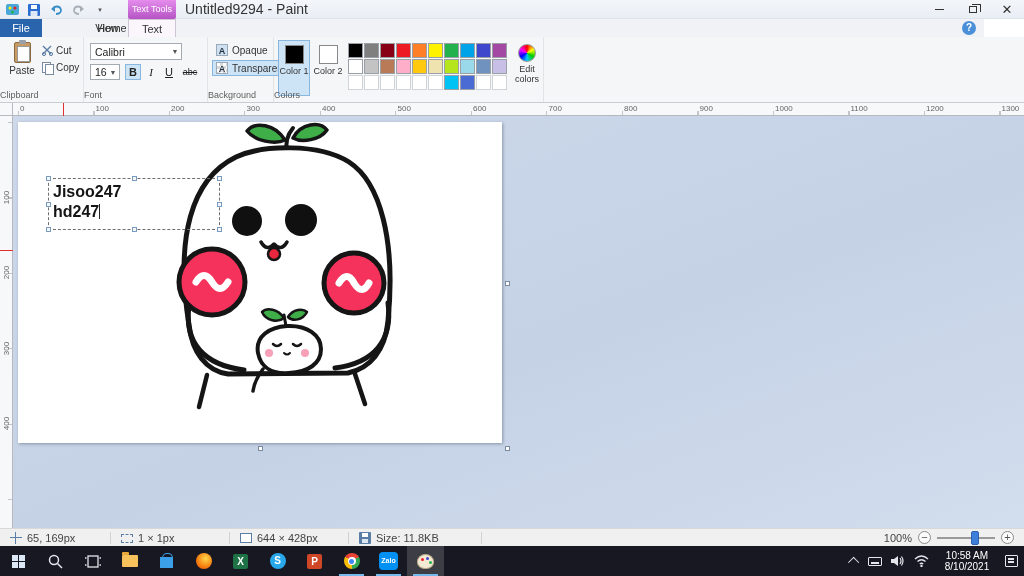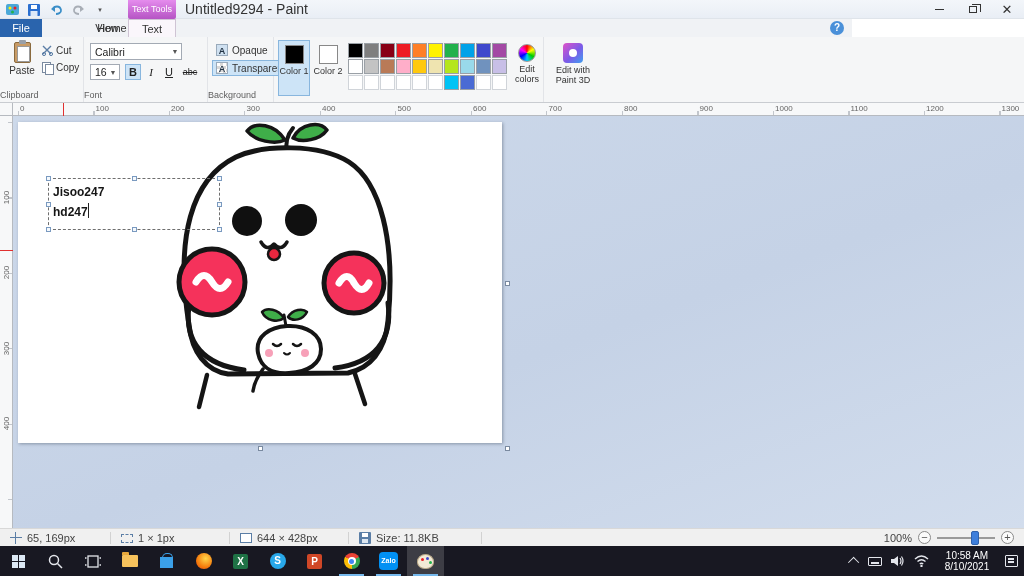--- a/index.html
+++ b/index.html
@@ -11,21 +11,21 @@
   .qat-btn { width:16px; height:16px; display:flex; align-items:center; justify-content:center; }
   .texttools { position:absolute; left:128px; top:0; width:48px; height:19px; background:linear-gradient(#e58ced,#b554c4); color:#fff; font-size:9px; text-align:center; line-height:19px; border-radius:0 0 2px 2px; }
   .wintitle { position:absolute; left:185px; top:0; height:19px; line-height:19px; font-size:14px; color:#333; }
   .winbtns { position:absolute; right:0; top:0; height:19px; display:flex; }
   .winbtn { width:34px; height:19px; display:flex; align-items:center; justify-content:center; color:#333; font-size:11px; }
   .minglyph { width:9px; height:1px; background:#333; display:block; }
   .restglyph { width:8px; height:7px; border:1px solid #333; position:relative; display:block; }
   .restglyph:before { content:""; position:absolute; left:2px; top:-3px; width:8px; height:7px; border:1px solid #333; border-left:none; border-bottom:none; }
 
   
-  .tabrow { position:absolute; left:0; top:19px; width:852px; height:18px; background:#f0f2f5; }
+  .tabrow { position:absolute; left:0; top:19px; width:984px; height:18px; background:#f0f2f5; }
   .tab { position:absolute; top:0; height:18px; font-size:11px; text-align:center; line-height:18px; color:#333; }
   .tab-file { left:0; width:42px; background:#2a64ad; color:#fff; }
   .tab-home { left:42px; width:44px;margin-left:48px; }
   .tab-view { left:86px; width:42px; }
   .tab-text { left:128px; width:48px; background:#faf6fb; border:1px solid #cfc4d4; border-bottom:none; }
   .helpbtn { position:absolute; right:8px; top:2px; width:14px; height:14px; border-radius:50%; background:#4a90d9; color:#fff; font-size:10px; font-weight:bold; text-align:center; line-height:14px; }
 
   
   .ribbon { position:absolute; left:0; top:37px; width:1024px; height:66px; background:#f5f6f7; border-bottom:1px solid #c9ccd1; display:flex; }
   .group { position:relative; height:100%; border-right:1px solid #e2e4e8; }
@@ -78,21 +78,21 @@
   .vnum { position:absolute; left:-4px; width:20px; text-align:center; transform:rotate(-90deg); font-size:8px; color:#666; }
   .vmarker { position:absolute; left:0; top:134px; width:13px; height:1px; background:#e03030; }
 
   
   .workarea { position:absolute; left:13px; top:116px; width:1011px; height:412px; background:linear-gradient(160deg,#cdd9ea 0%,#c5d2e6 55%,#d2dded 100%); }
   .canvas { position:absolute; left:5px; top:6px; width:484px; height:321px; background:#fff; box-shadow:1px 1px 3px rgba(60,70,90,.45); }
   .rhandle { position:absolute; width:5px; height:5px; background:#fff; border:1px solid #7a8aa0; }
 
   .textbox { position:absolute; left:30px; top:56px; width:172px; height:52px; border:1px dashed #6e6e6e; }
   .tb-handle { position:absolute; width:5px; height:5px; background:#f4f8fc; border:1px solid #7a9ac0; }
-  .tbtext { padding:3px 0 0 4px; font-size:12px; font-weight:bold; line-height:20px; color:#151515; font-family:"Liberation Sans",sans-serif; }
+  .tbtext { padding:3px 0 0 4px; font-size:16px; font-weight:bold; line-height:20px; color:#151515; font-family:"Liberation Sans",sans-serif; }
   .caret { display:inline-block; width:1px; height:15px; background:#222; vertical-align:-2px; }
 
   
   .statusbar { position:absolute; left:0; top:528px; width:1024px; height:18px; background:#f0f0f0; border-top:1px solid #d8d8d8; display:flex; align-items:center; font-size:11px; color:#444; }
   .st-sec { display:flex; align-items:center; gap:5px; padding-left:10px; height:100%; }
   .st-sep { width:1px; height:12px; background:#d2d2d2; }
   .w1{width:110px;} .w2{width:118px;} .w3{width:118px;} .w4{width:132px;}
   .st-ic { width:12px; height:12px; position:relative; }
   .crossic:before { content:""; position:absolute; left:5px; top:0; width:1px; height:12px; background:#5b7ea6; }
   .crossic:after { content:""; position:absolute; left:0; top:5px; width:12px; height:1px; background:#5b7ea6; }
@@ -279,28 +279,23 @@
         <div class="swatch empty"></div>
         <div class="swatch" style="background: rgb(0, 195, 245);"></div>
         <div class="swatch" style="background: rgb(74, 107, 212);"></div>
         <div class="swatch empty"></div>
         <div class="swatch empty"></div>
       </div>
     <div class="editcolors">
       <div class="rainbow"></div>
       <span>Edit colors</span>
     </div>
-  </div>
-
-  <div class="group g-p3d">
-    <div class="p3dbtn">
-      <div class="p3dic"></div>
-      <span>Edit with Paint 3D</span>
-    </div>
-  </div>
+    <div class="group-label">Colors</div>
+  </div>
+
 </div>
 
 <div class="hruler" id="hruler">
   <div class="hmarker"></div>
 <span class="hnum" style="left: 20px;">0</span>
     <span class="hnum" style="left: 95.5px;">100</span>
     <span class="hnum" style="left: 171px;">200</span>
     <span class="hnum" style="left: 246.5px;">300</span>
     <span class="hnum" style="left: 322px;">400</span>
     <span class="hnum" style="left: 397.5px;">500</span>

